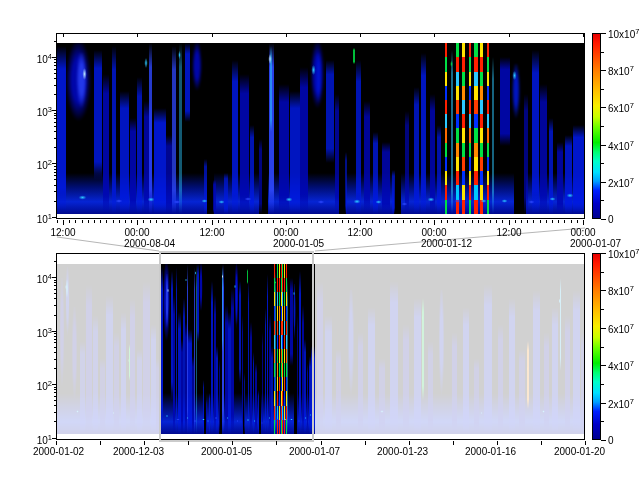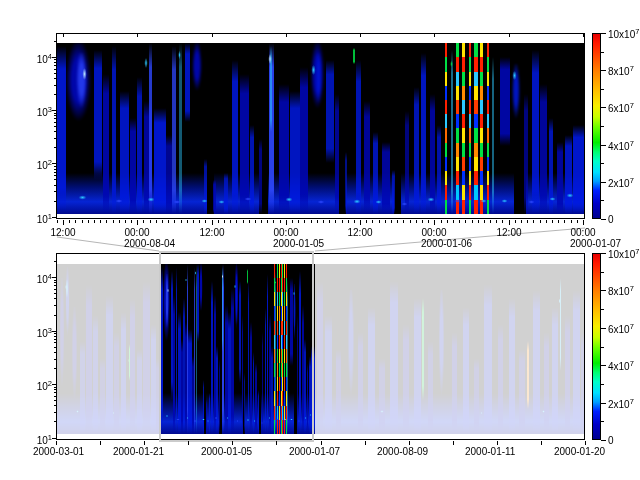--- a/index.html
+++ b/index.html
@@ -399,45 +399,45 @@
       <div class="tick" style="left: 286px; top: 220px; width: 1px; height: 5px;"></div>
       <div class="tick" style="left: 286px; top: 34px; width: 1px; height: 3px;"></div>
       <div class="lbl" style="left: 286px; top: 227px; transform: translateX(-50%);">00:00</div>
       <div class="lbl" style="left: 273px; top: 238px;">2000-01-05</div>
       <div class="tick" style="left: 360px; top: 220px; width: 1px; height: 5px;"></div>
       <div class="tick" style="left: 360px; top: 34px; width: 1px; height: 3px;"></div>
       <div class="lbl" style="left: 360px; top: 227px; transform: translateX(-50%);">12:00</div>
       <div class="tick" style="left: 434px; top: 220px; width: 1px; height: 5px;"></div>
       <div class="tick" style="left: 434px; top: 34px; width: 1px; height: 3px;"></div>
       <div class="lbl" style="left: 434px; top: 227px; transform: translateX(-50%);">00:00</div>
-      <div class="lbl" style="left: 421px; top: 238px;">2000-01-06</div>
+      <div class="lbl" style="left: 421px; top: 238px;">2000-01-12</div>
       <div class="tick" style="left: 509px; top: 220px; width: 1px; height: 5px;"></div>
       <div class="tick" style="left: 509px; top: 34px; width: 1px; height: 3px;"></div>
       <div class="lbl" style="left: 509px; top: 227px; transform: translateX(-50%);">12:00</div>
       <div class="tick" style="left: 583px; top: 220px; width: 1px; height: 5px;"></div>
       <div class="tick" style="left: 583px; top: 34px; width: 1px; height: 3px;"></div>
       <div class="lbl" style="left: 583px; top: 227px; transform: translateX(-50%);">00:00</div>
       <div class="lbl" style="left: 570px; top: 238px;">2000-01-07</div>
       <div class="tick" style="left: 56px; top: 441px; width: 1px; height: 4px;"></div>
-      <div class="lbl" style="left: 33px; top: 446px;">2000-03-01</div>
+      <div class="lbl" style="left: 33px; top: 446px;">2000-01-02</div>
       <div class="tick" style="left: 100px; top: 441px; width: 1px; height: 4px;"></div>
       <div class="tick" style="left: 144px; top: 441px; width: 1px; height: 4px;"></div>
-      <div class="lbl" style="left: 113px; top: 446px;">2000-01-21</div>
+      <div class="lbl" style="left: 113px; top: 446px;">2000-12-03</div>
       <div class="tick" style="left: 188px; top: 441px; width: 1px; height: 4px;"></div>
       <div class="tick" style="left: 232px; top: 441px; width: 1px; height: 4px;"></div>
       <div class="lbl" style="left: 201px; top: 446px;">2000-01-05</div>
       <div class="tick" style="left: 276px; top: 441px; width: 1px; height: 4px;"></div>
       <div class="tick" style="left: 321px; top: 441px; width: 1px; height: 4px;"></div>
       <div class="lbl" style="left: 289px; top: 446px;">2000-01-07</div>
       <div class="tick" style="left: 365px; top: 441px; width: 1px; height: 4px;"></div>
       <div class="tick" style="left: 409px; top: 441px; width: 1px; height: 4px;"></div>
-      <div class="lbl" style="left: 377px; top: 446px;">2000-08-09</div>
+      <div class="lbl" style="left: 377px; top: 446px;">2000-01-23</div>
       <div class="tick" style="left: 453px; top: 441px; width: 1px; height: 4px;"></div>
       <div class="tick" style="left: 497px; top: 441px; width: 1px; height: 4px;"></div>
-      <div class="lbl" style="left: 465px; top: 446px;">2000-01-11</div>
+      <div class="lbl" style="left: 465px; top: 446px;">2000-01-16</div>
       <div class="tick" style="left: 541px; top: 441px; width: 1px; height: 4px;"></div>
       <div class="tick" style="left: 585px; top: 441px; width: 1px; height: 4px;"></div>
       <div class="lbl" style="left: 554px; top: 446px;">2000-01-20</div>
       <div class="tick" style="left: 52px; top: 57px; width: 4px; height: 1px;"></div>
       <div class="ylbl" style="left: 26px; top: 51px;"><span>10</span><sup>4</sup></div>
       <div class="tick" style="left: 52px; top: 110px; width: 4px; height: 1px;"></div>
       <div class="ylbl" style="left: 26px; top: 104px;"><span>10</span><sup>3</sup></div>
       <div class="tick" style="left: 52px; top: 163px; width: 4px; height: 1px;"></div>
       <div class="ylbl" style="left: 26px; top: 157px;"><span>10</span><sup>2</sup></div>
       <div class="tick" style="left: 52px; top: 217px; width: 4px; height: 1px;"></div>

